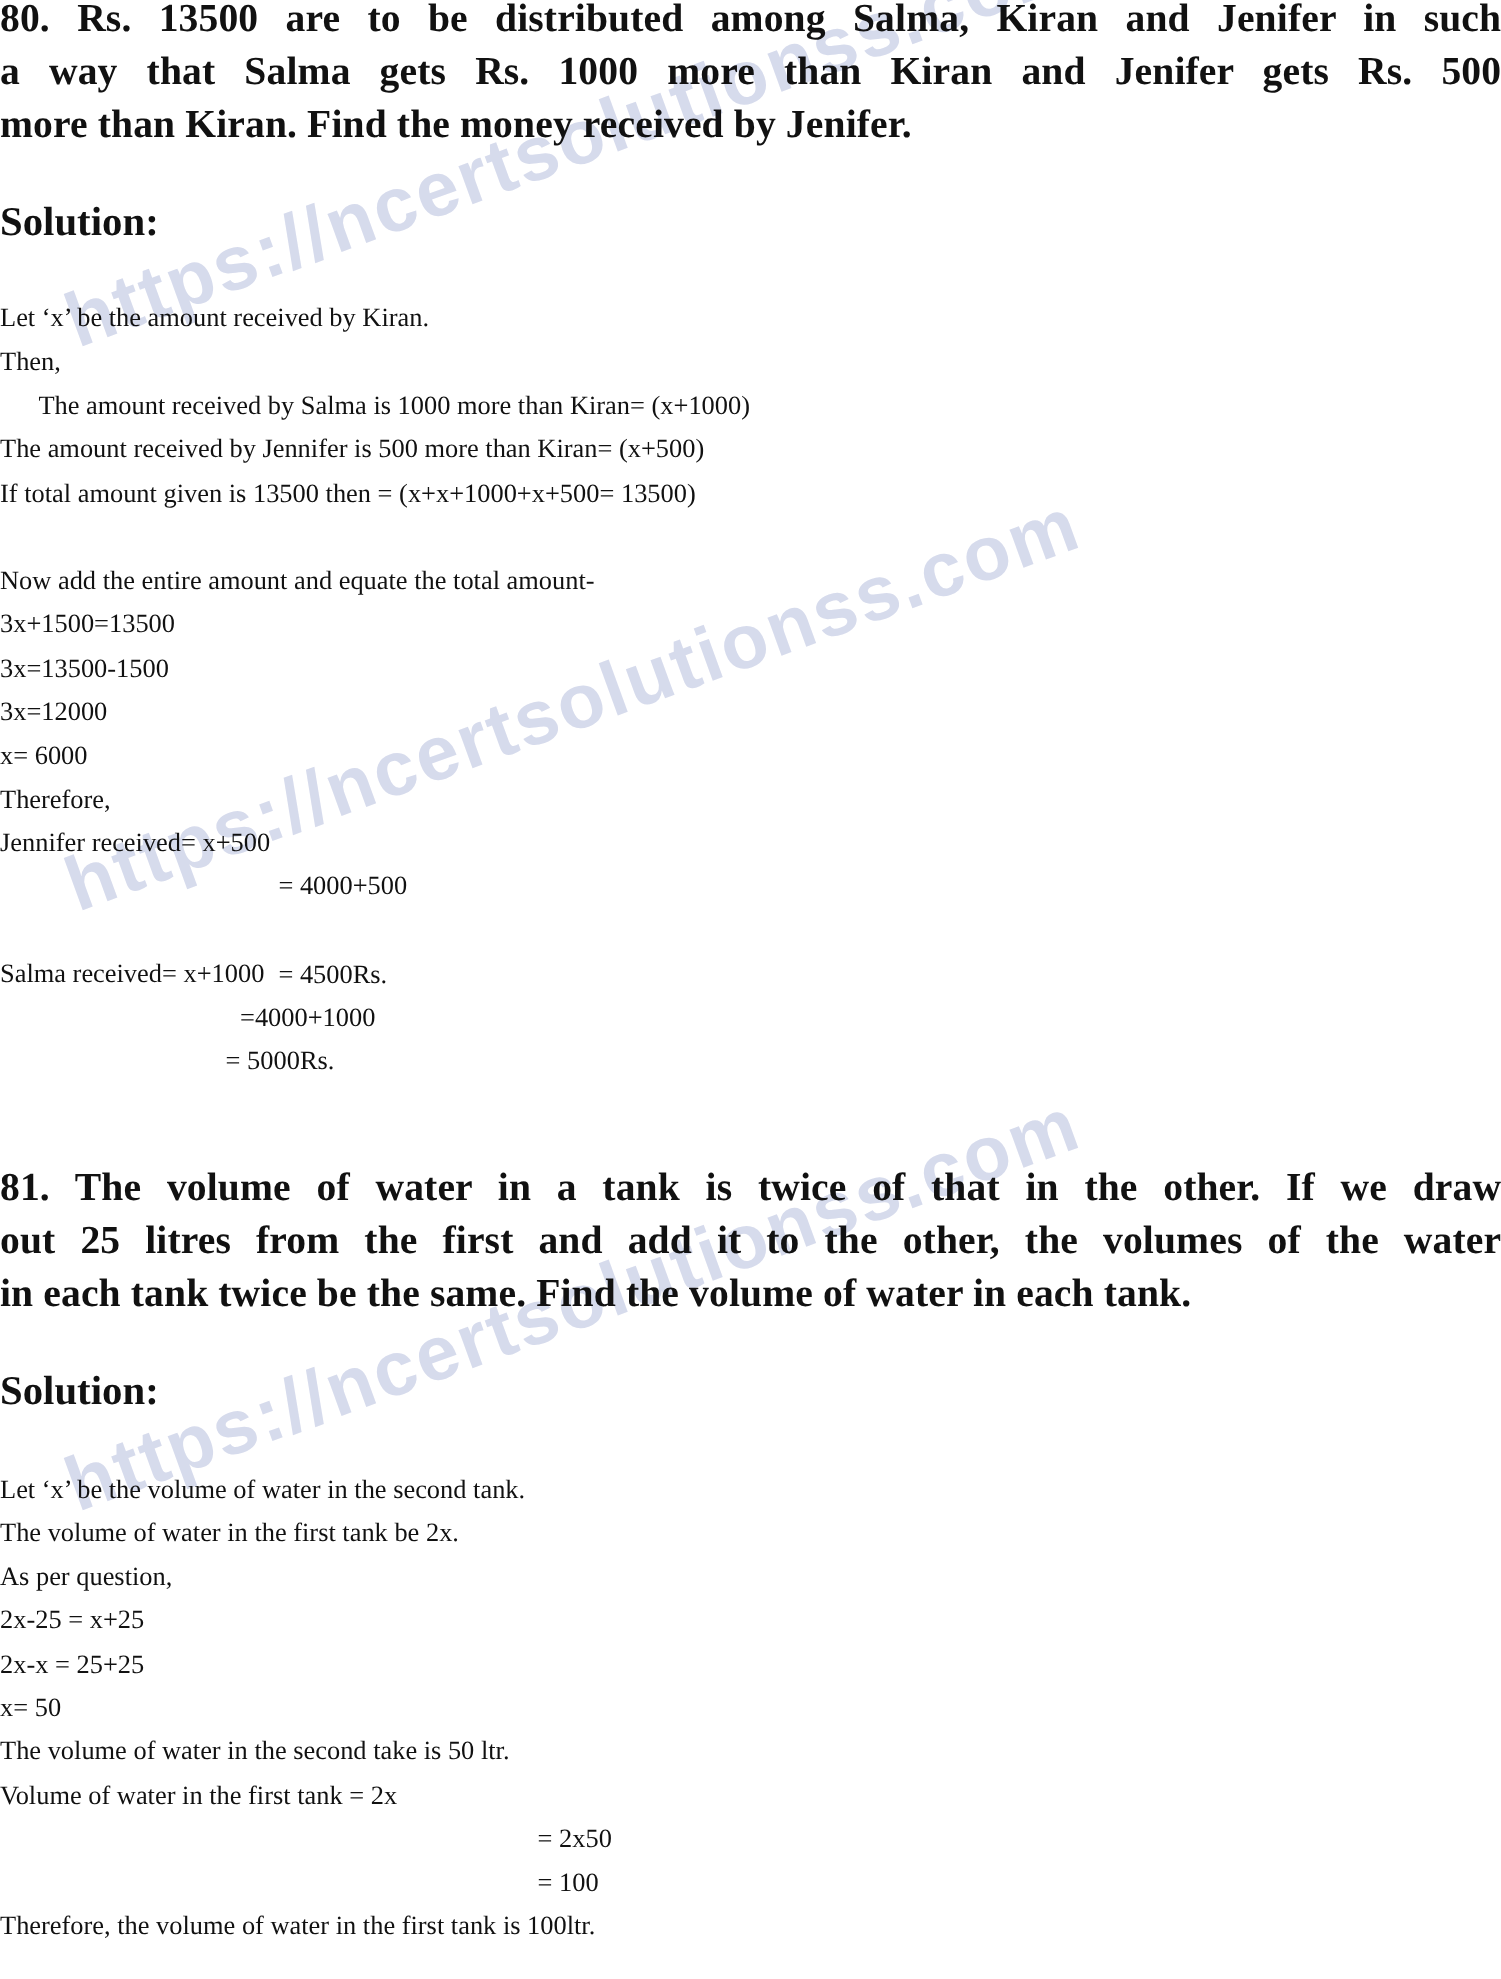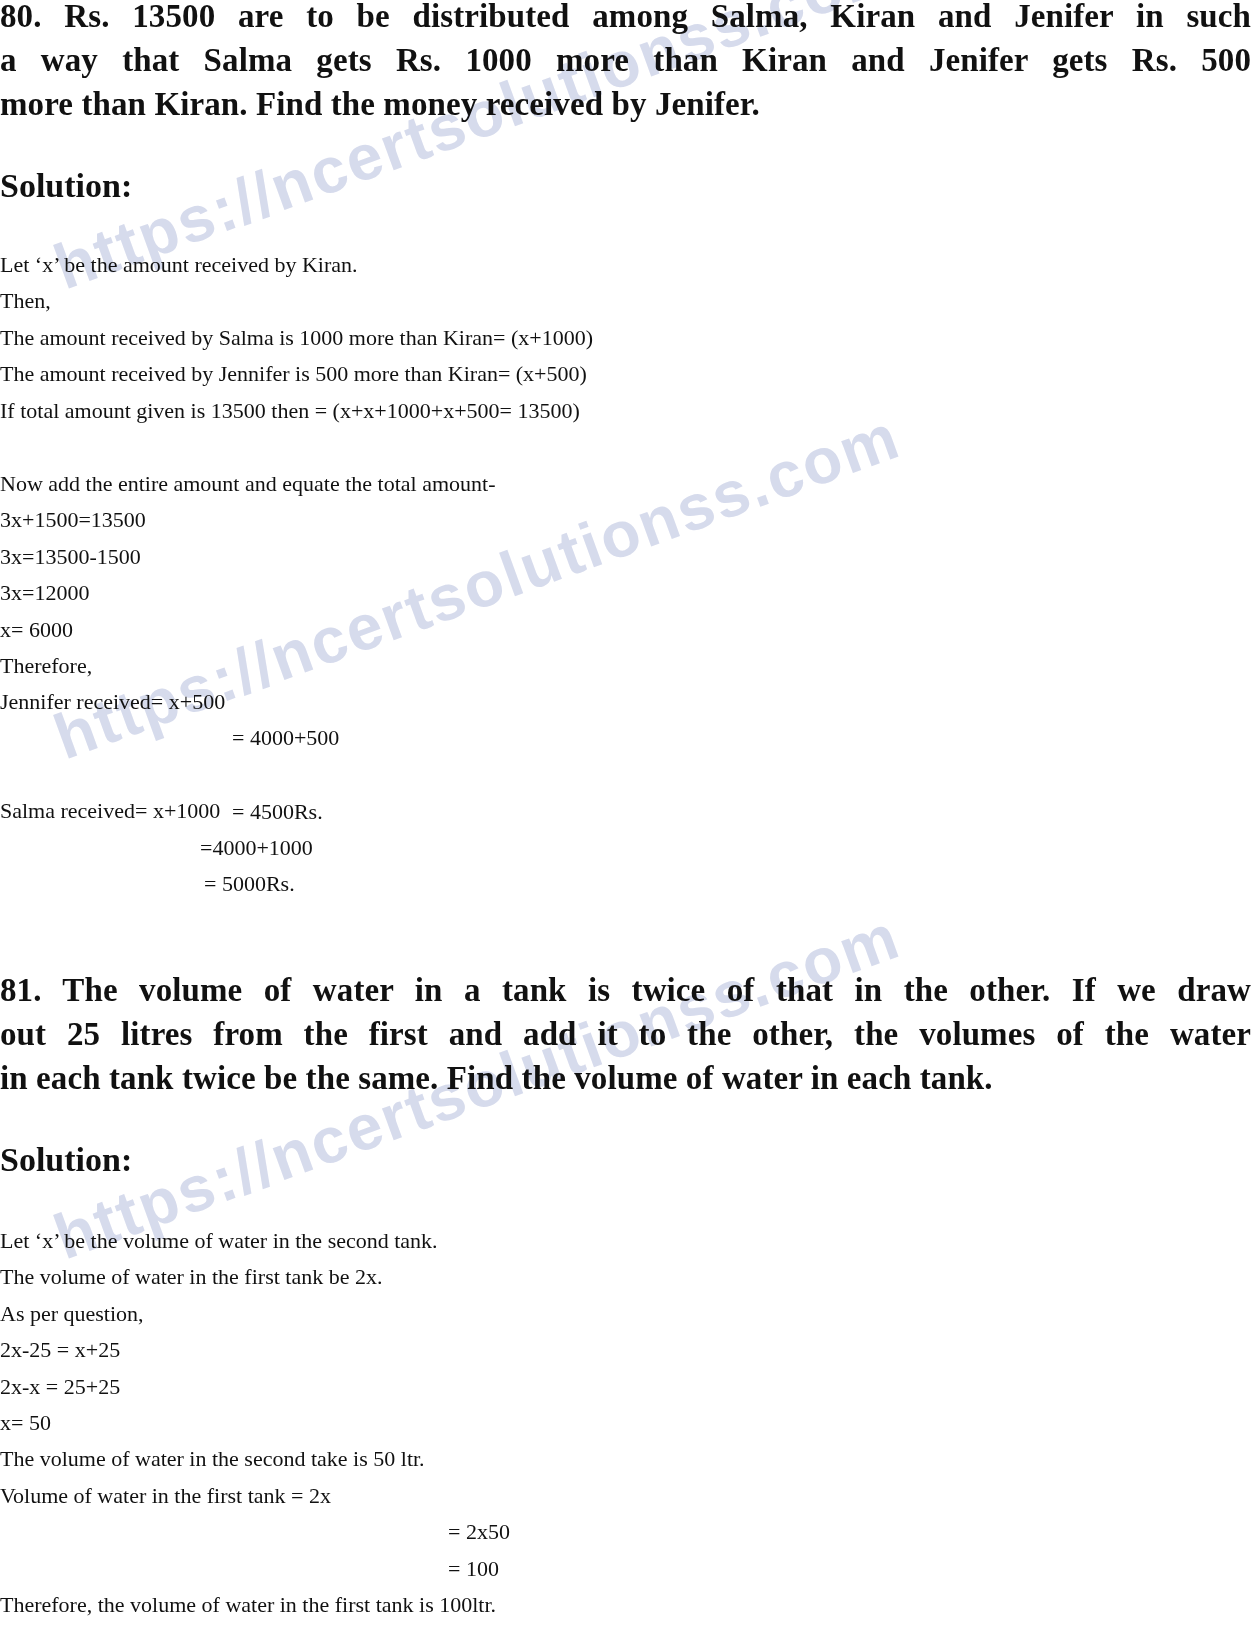--- a/index.html
+++ b/index.html
@@ -27,35 +27,35 @@
 
   <div class="q" style="top:-6px;">
     <span class="line">80. Rs. 13500 are to be distributed among Salma, Kiran and Jenifer in such</span>
     <span class="line">a way that Salma gets Rs. 1000 more than Kiran and Jenifer gets Rs. 500</span>
     <span class="line last">more than Kiran. Find the money received by Jenifer.</span>
   </div>
   <div class="sol-h" style="top:166px;">Solution:</div>
 
   <div class="ln" style="top:247px;">Let ‘x’ be the amount received by Kiran.</div>
   <div class="ln" style="top:283px;">Then,</div>
-  <div class="ln" style="top:320px;">The amount received by Salma is 1000 more than Kiran= (x+1000)</div>
+  <div class="ln" style="top:320px;padding-left:32px;">The amount received by Salma is 1000 more than Kiran= (x+1000)</div>
   <div class="ln" style="top:356px;">The amount received by Jennifer is 500 more than Kiran= (x+500)</div>
   <div class="ln" style="top:393px;">If total amount given is 13500 then = (x+x+1000+x+500= 13500)</div>
   <div class="ln" style="top:466px;">Now add the entire amount and equate the total amount-</div>
   <div class="ln" style="top:502px;">3x+1500=13500</div>
   <div class="ln" style="top:539px;">3x=13500-1500</div>
   <div class="ln" style="top:575px;">3x=12000</div>
   <div class="ln" style="top:612px;">x= 6000</div>
   <div class="ln" style="top:648px;">Therefore,</div>
   <div class="ln" style="top:684px;text-align:center;">Jennifer received= x+500</div>
   <div class="ln" style="top:720px; left:232px;">= 4000+500</div>
   <div class="ln" style="top:778px; left:232px;margin-top:16px;">= 4500Rs.</div>
   <div class="ln" style="top:793px;">Salma received= x+1000</div>
   <div class="ln" style="top:830px; left:200px;">=4000+1000</div>
-  <div class="ln" style="top:866px; left:204px;">= 5000Rs.</div>
+  <div class="ln" style="top:866px; left:188px;">= 5000Rs.</div>
 
   <div class="q" style="top:968px;">
     <span class="line">81. The volume of water in a tank is twice of that in the other. If we draw</span>
     <span class="line">out 25 litres from the first and add it to the other, the volumes of the water</span>
     <span class="line last">in each tank twice be the same. Find the volume of water in each tank.</span>
   </div>
   <div class="sol-h" style="top:1140px;">Solution:</div>
 
   <div class="ln" style="top:1223px;">Let ‘x’ be the volume of water in the second tank.</div>
   <div class="ln" style="top:1259px;">The volume of water in the first tank be 2x.</div>

